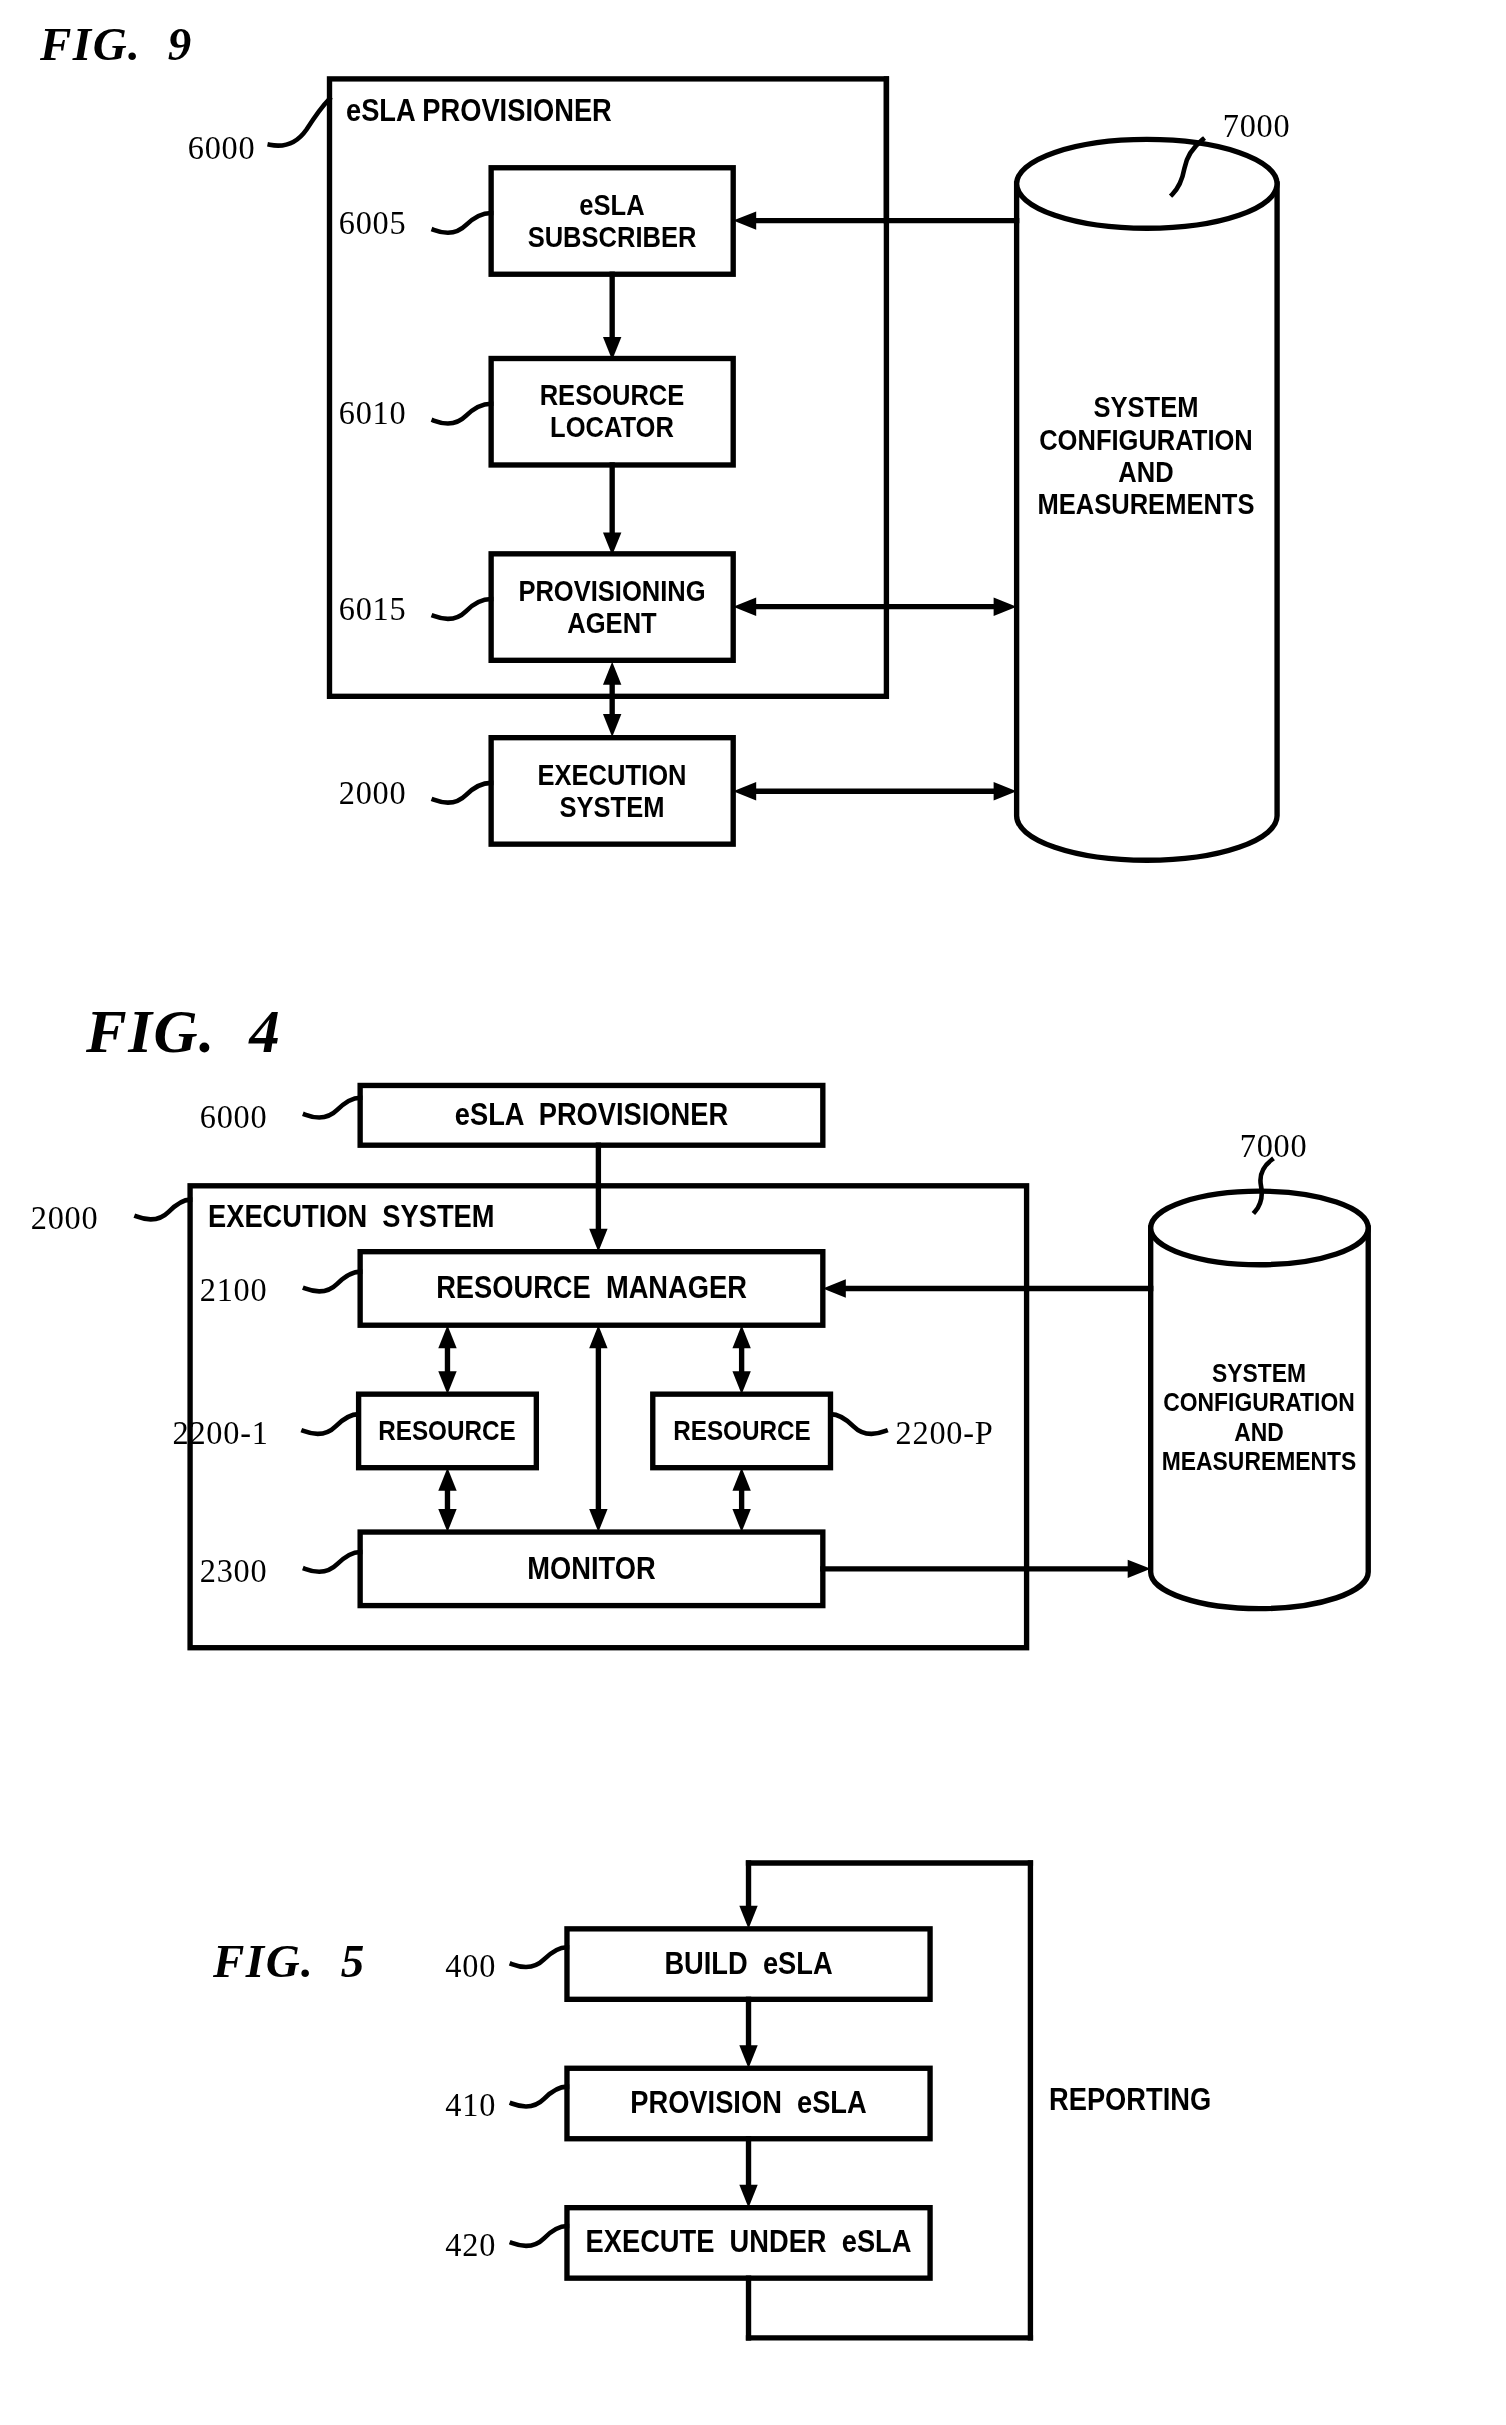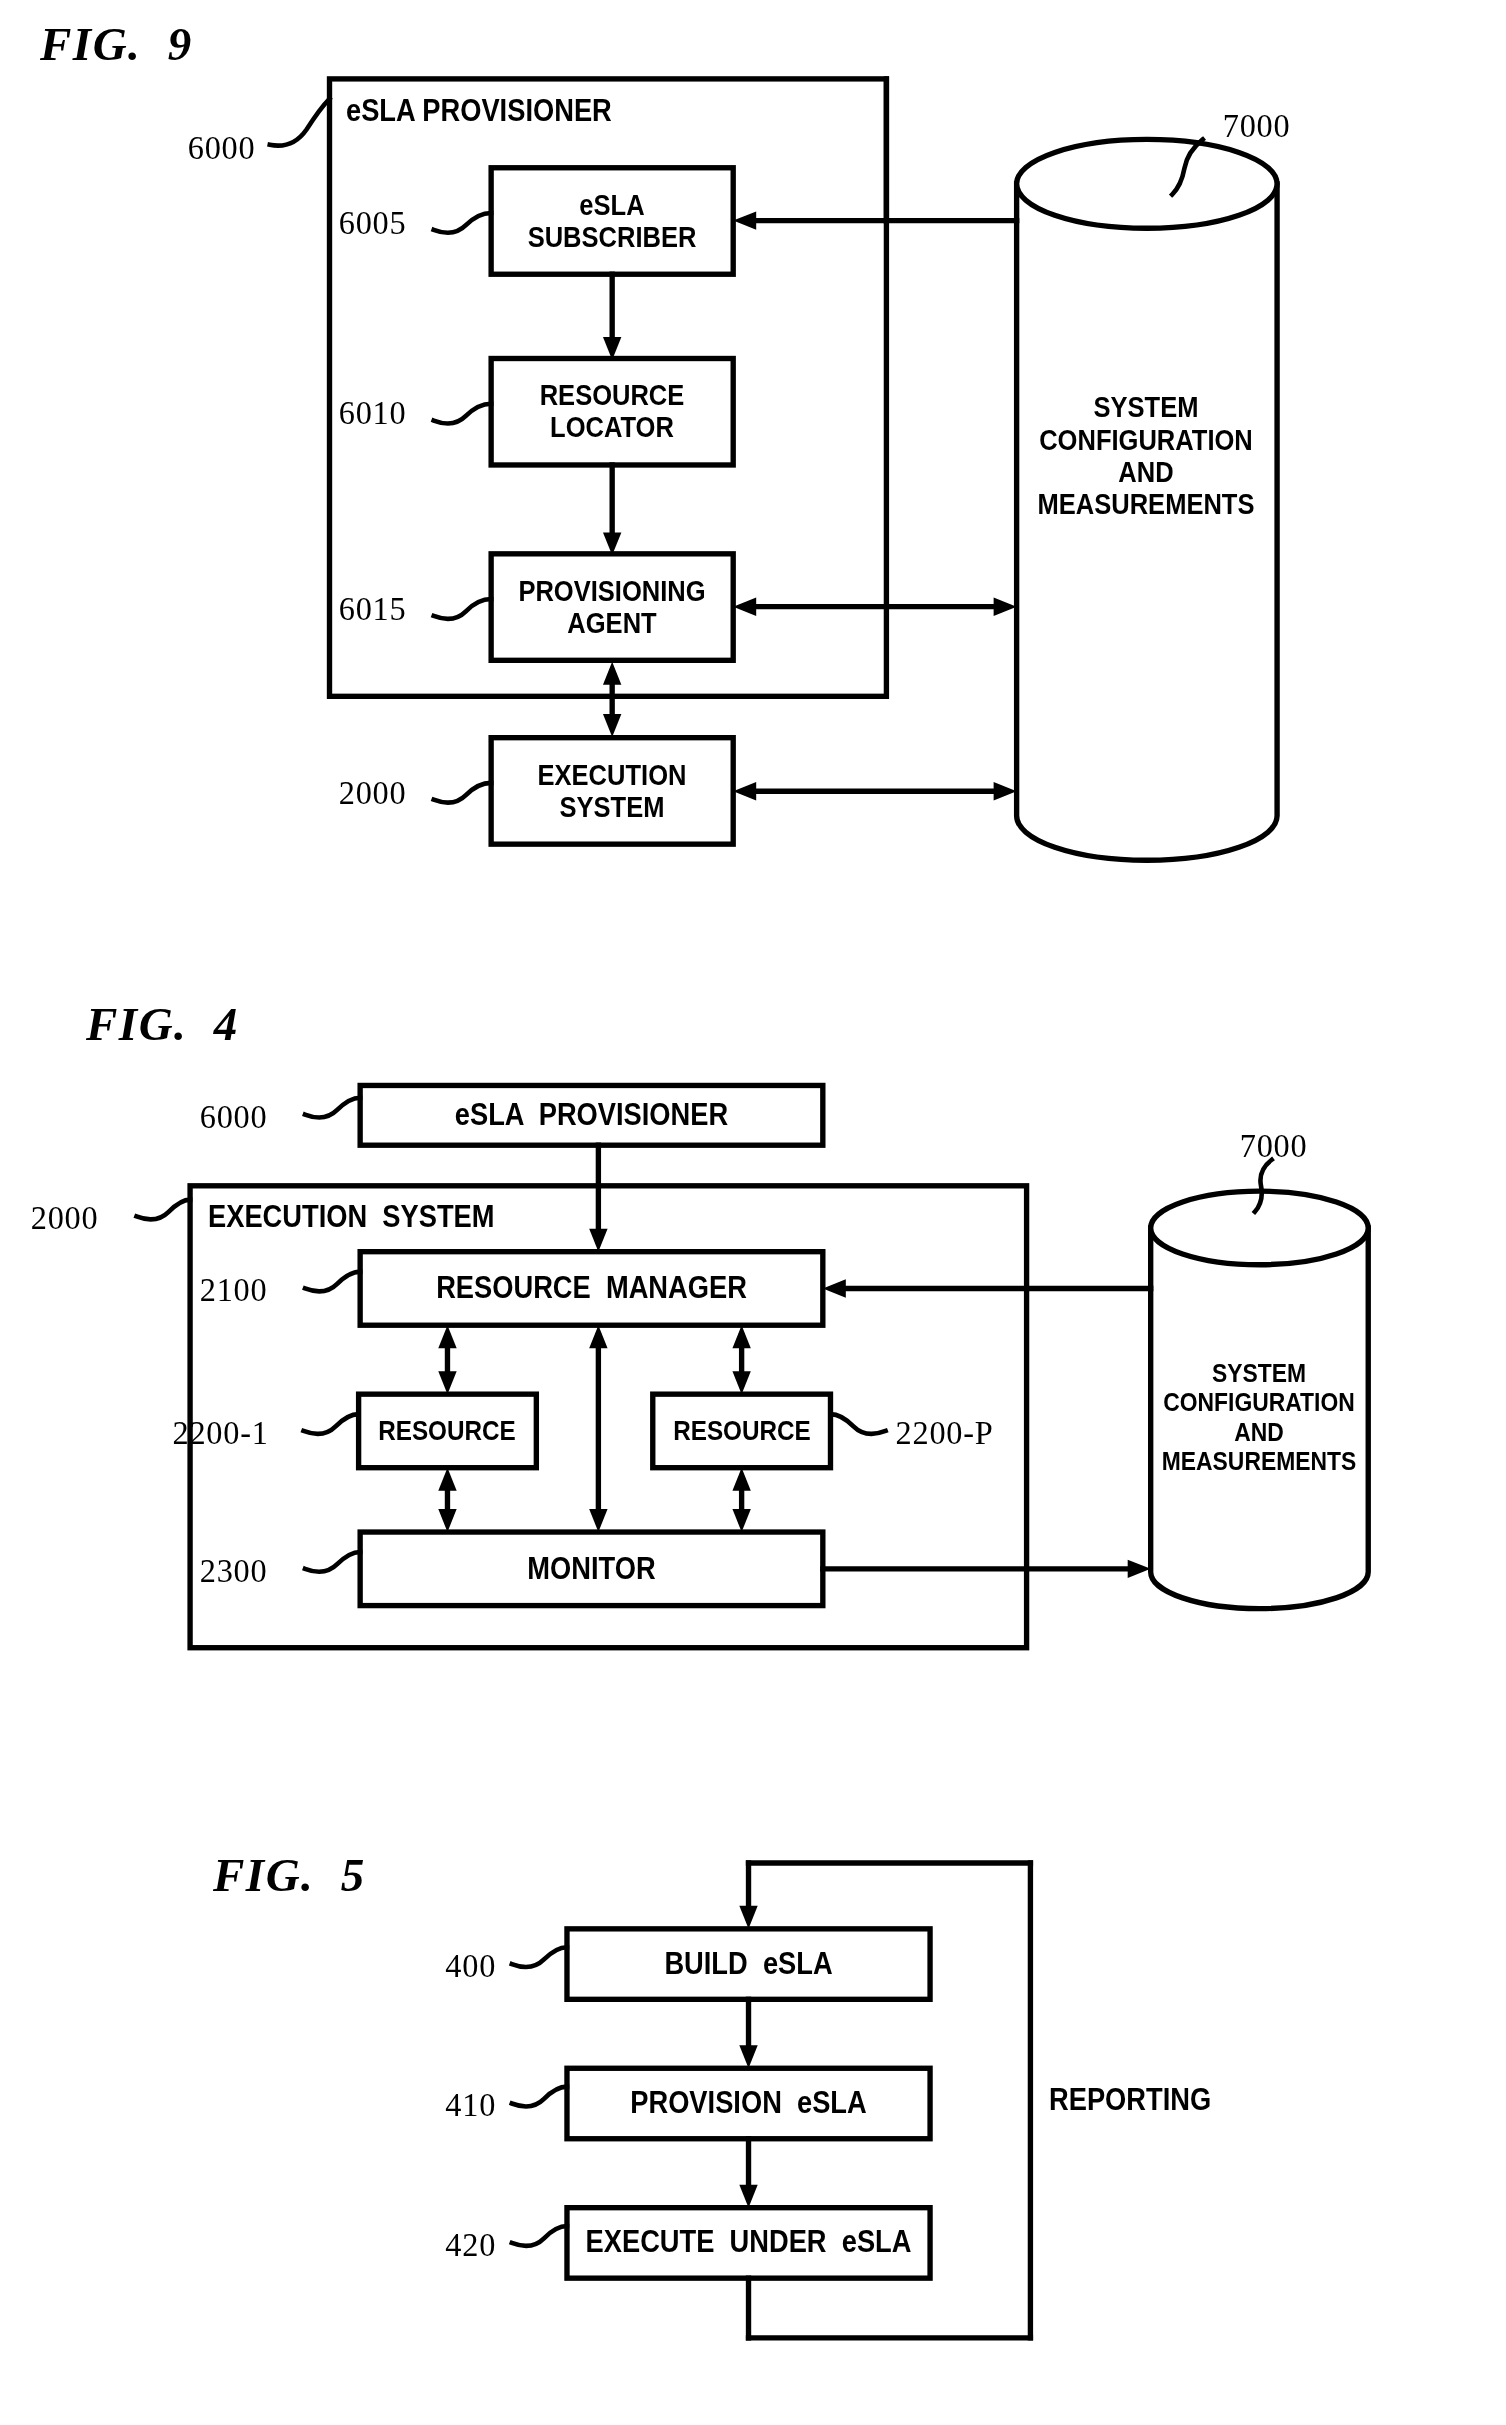--- a/index.html
+++ b/index.html
@@ -239,21 +239,21 @@
 <div class="ref" style="left:337px;top:774px;font-size:34px;">2000</div>
 
 <div class="txt ctr" style="left:1016px;top:368px;width:260px;height:176px;font-size:29px;flex-direction:column;">
   <span>SYSTEM</span>
   <span>CONFIGURATION</span>
   <span>AND</span>
   <span>MEASUREMENTS</span>
 </div>
 <div class="ref" style="left:1221px;top:107px;font-size:34px;">7000</div>
 
-<div class="fig-label" style="left:86px;top:997px;font-size:47px;">FIG.  4</div>
+<div class="fig-label" style="left:86px;top:997px;font-size:61px;">FIG.  4</div>
 
 <div class="ref" style="left:198px;top:1098px;font-size:34px;">6000</div>
 <div class="txt ctr" style="left:360px;top:1085px;width:463px;height:60px;font-size:31px;">
   <span>eSLA  PROVISIONER</span>
 </div>
 
 <div class="ref" style="left:29px;top:1199px;font-size:34px;">2000</div>
 <div class="boxtitle" style="left:208px;top:1199px;font-size:31px;">EXECUTION  SYSTEM</div>
 
 <div class="ref" style="left:198px;top:1271px;font-size:34px;">2100</div>
@@ -277,21 +277,21 @@
 </div>
 
 <div class="txt ctr" style="left:1150px;top:1337px;width:218px;height:161px;font-size:26px;flex-direction:column;">
   <span>SYSTEM</span>
   <span>CONFIGURATION</span>
   <span>AND</span>
   <span>MEASUREMENTS</span>
 </div>
 <div class="ref" style="left:1238px;top:1127px;font-size:34px;">7000</div>
 
-<div class="fig-label" style="left:213px;top:1848px;font-size:47px;">FIG.  5</div>
+<div class="fig-label" style="left:213px;top:1934px;font-size:47px;">FIG.  5</div>
 
 <div class="ref" style="left:444px;top:1947px;font-size:34px;">400</div>
 <div class="txt ctr" style="left:567px;top:1929px;width:363px;height:70px;font-size:31px;">
   <span>BUILD  eSLA</span>
 </div>
 
 <div class="ref" style="left:444px;top:2086px;font-size:34px;">410</div>
 <div class="txt ctr" style="left:567px;top:2068px;width:363px;height:70px;font-size:31px;">
   <span>PROVISION  eSLA</span>
 </div>

